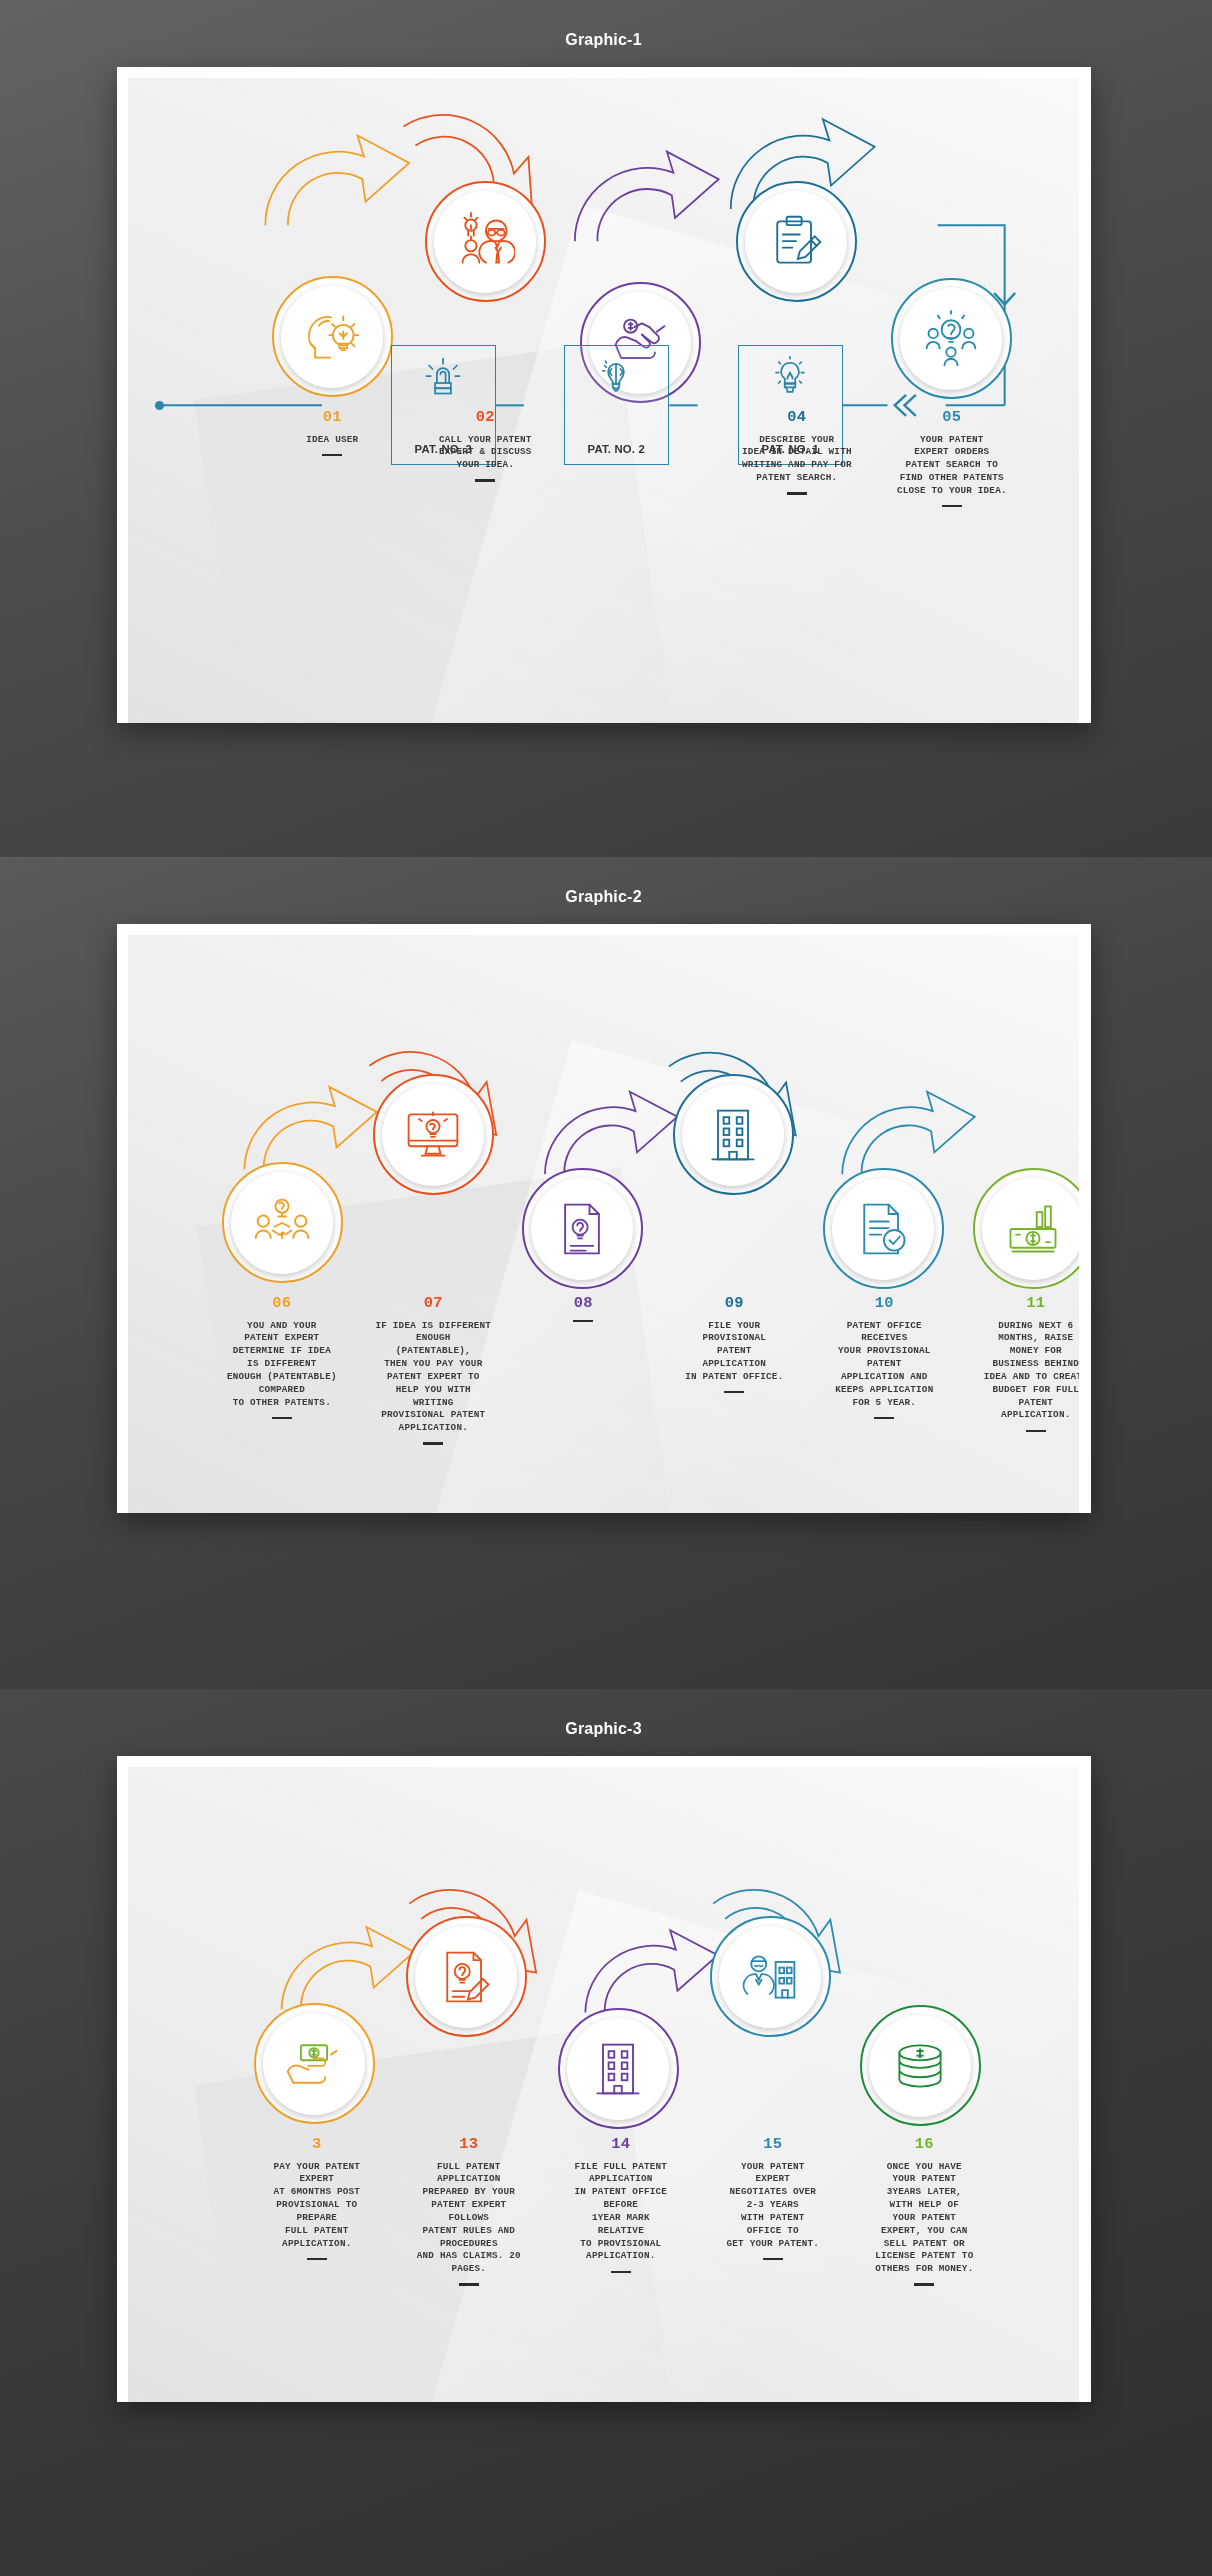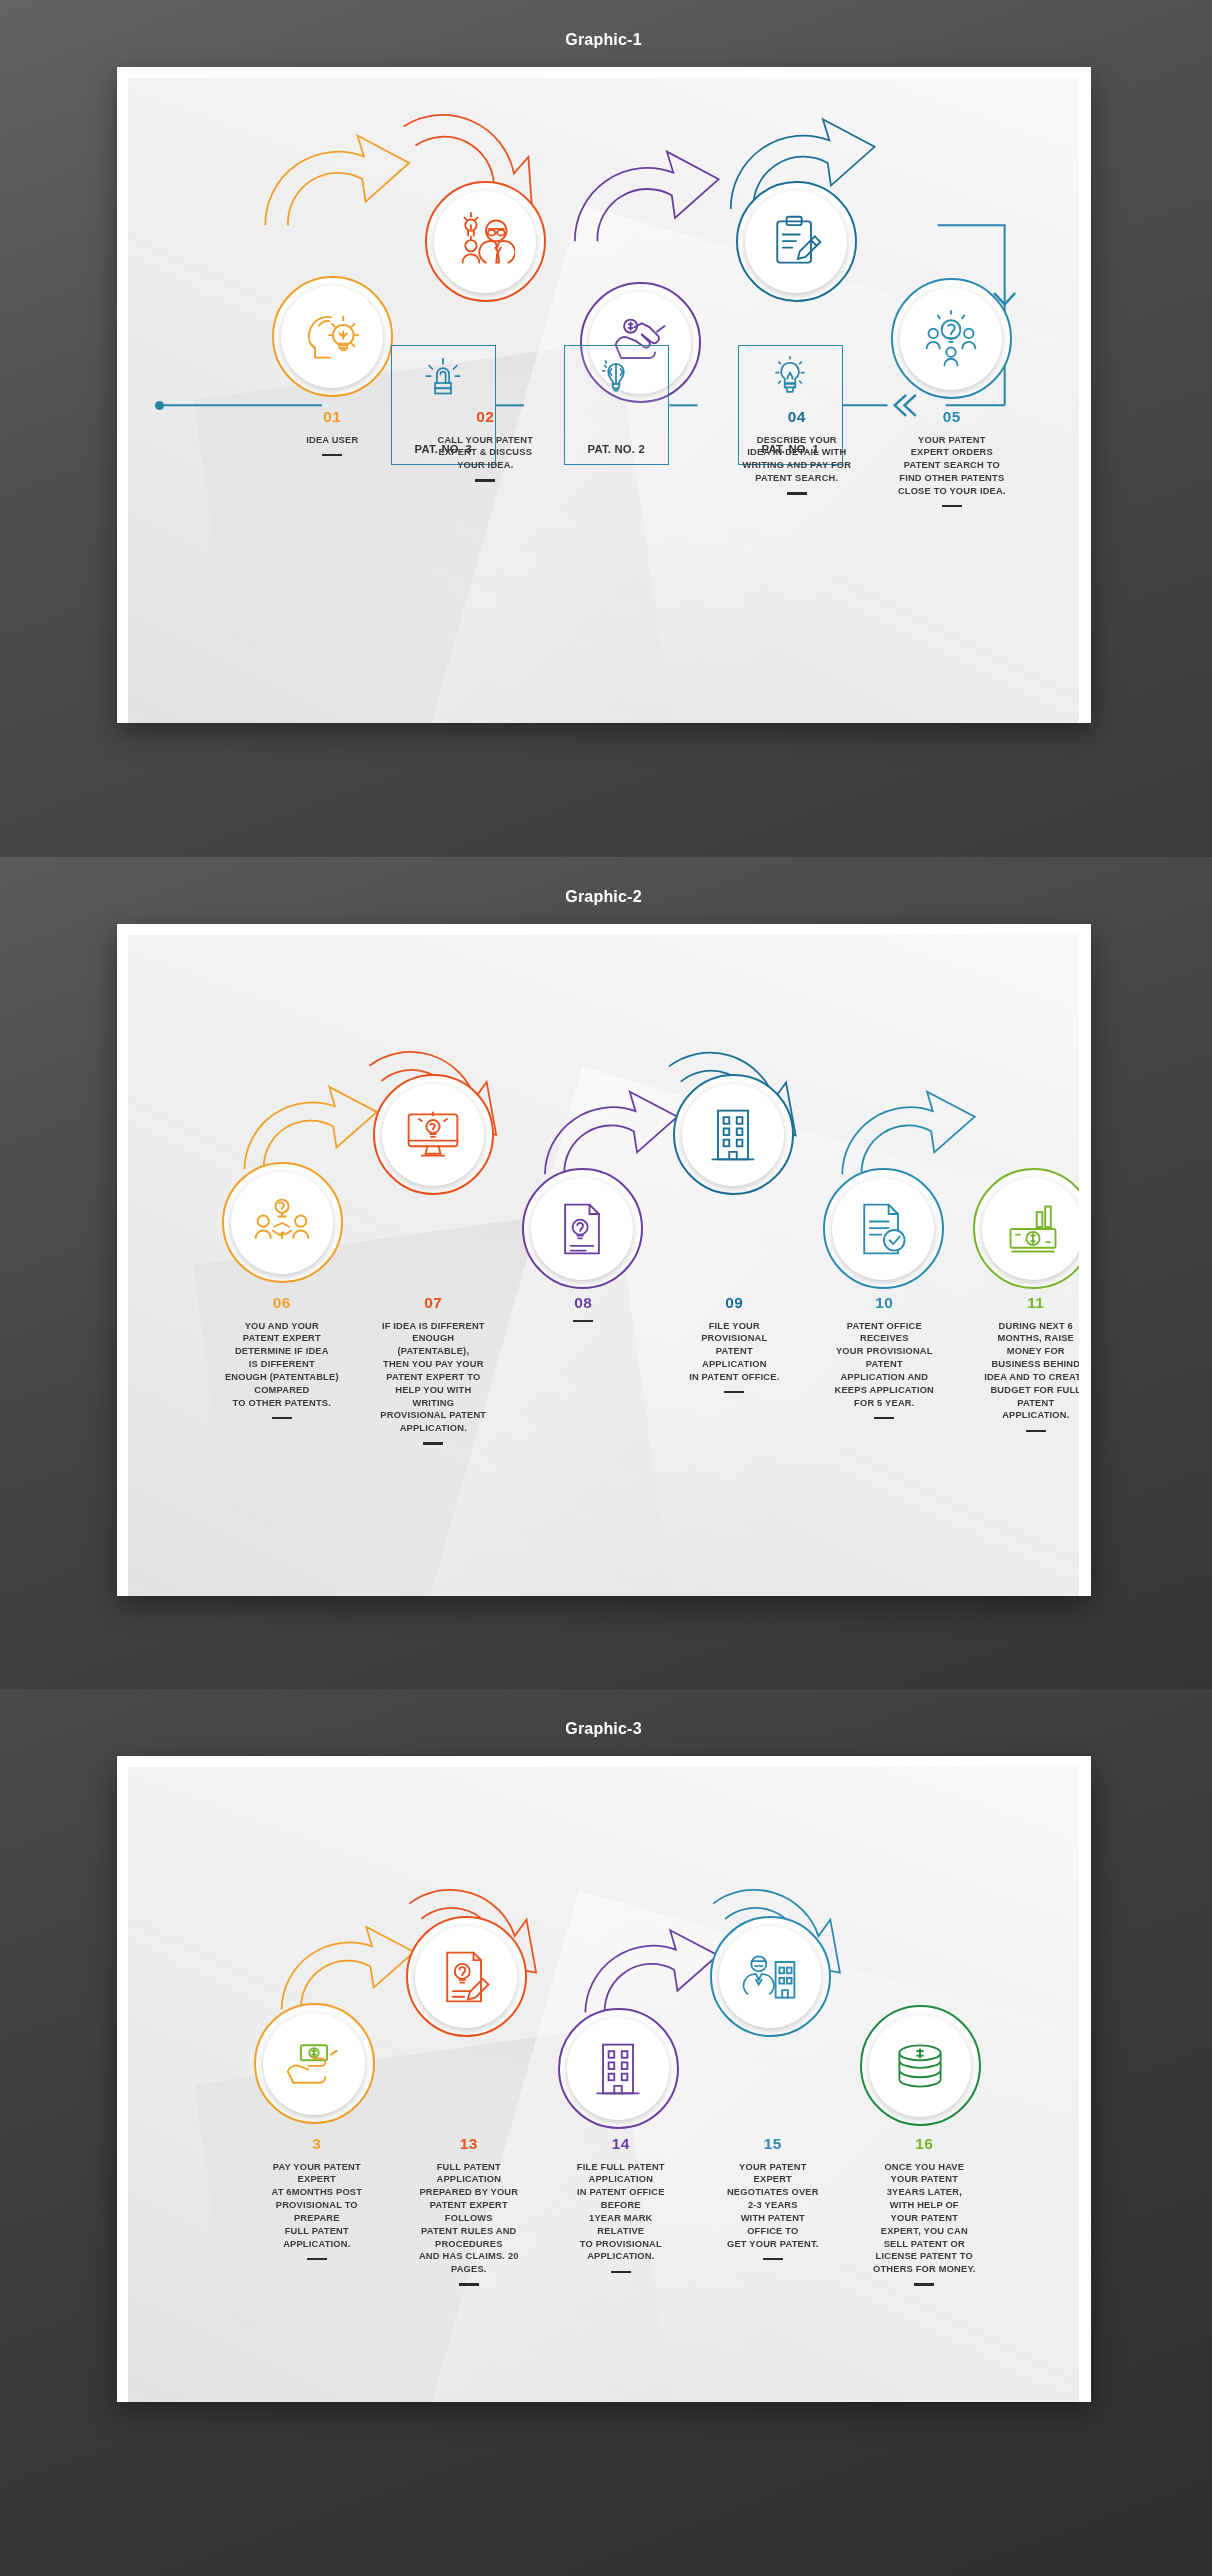--- a/index.html
+++ b/index.html
@@ -27,21 +27,21 @@
     padding-top: 31px;
   }
   .board {
     position: relative;
     margin: 18px auto 0 auto;
     width: 974px;
     background: #ffffff;
     box-shadow: 0 9.7px 27.5px rgba(0,0,0,.42);
   }
   .board.b1 { height: 656px; }
-  .board.b2 { height: 672px; }
+  .board.b2 { height: 589px; }
   .board.b3 { height: 646px; }
   .inner {
     position: absolute;
     left: 11.3px; right: 11.3px; top: 11.3px; bottom: 0;
     background:
       linear-gradient(200deg, rgba(255,255,255,.65) 0%, rgba(255,255,255,0) 42%),
       linear-gradient(26deg, rgba(215,215,215,.55) 0%, rgba(215,215,215,0) 46%),
       #efefef;
     overflow: hidden;
   }
@@ -83,20 +83,21 @@
     box-shadow: 0 2.4px 7.3px rgba(0,0,0,.22);
     display: flex; align-items: center; justify-content: center;
   }
   .node svg { width: 60px; height: 60px; display: block; }
 
   
   .caption {
     position: absolute;
     text-align: center;
     z-index: 5;
+    font-family: Liberation Mono, monospace;
   }
   .caption .num {
     font-size: 15.4px;
     font-weight: bold;
     letter-spacing: 0.4px;
     margin-bottom: 7.3px;
   }
   .caption .body {
     font-size: 9.3px;
     font-weight: bold;

